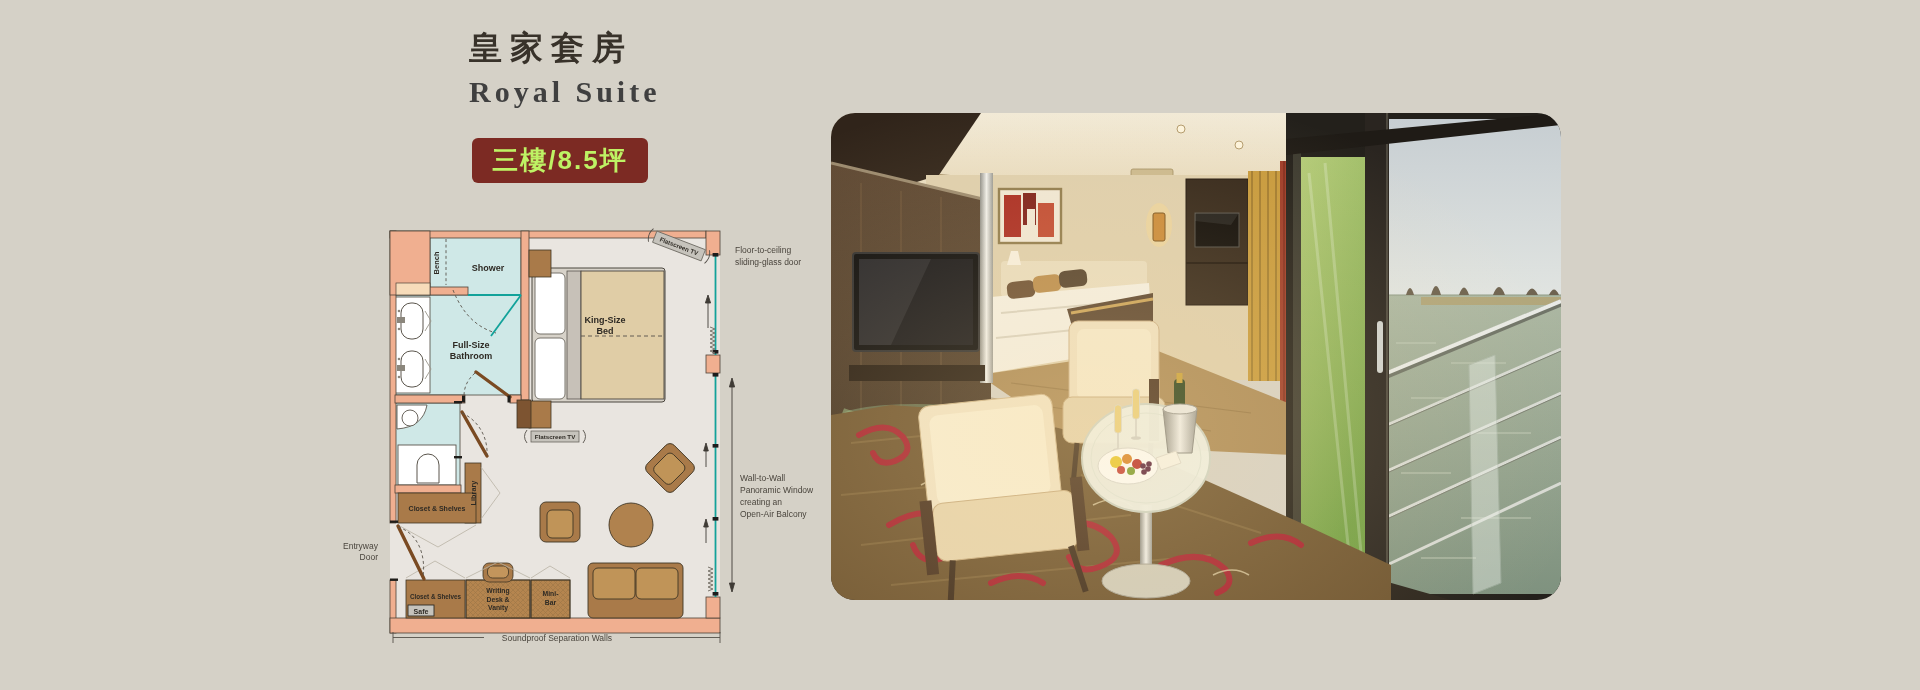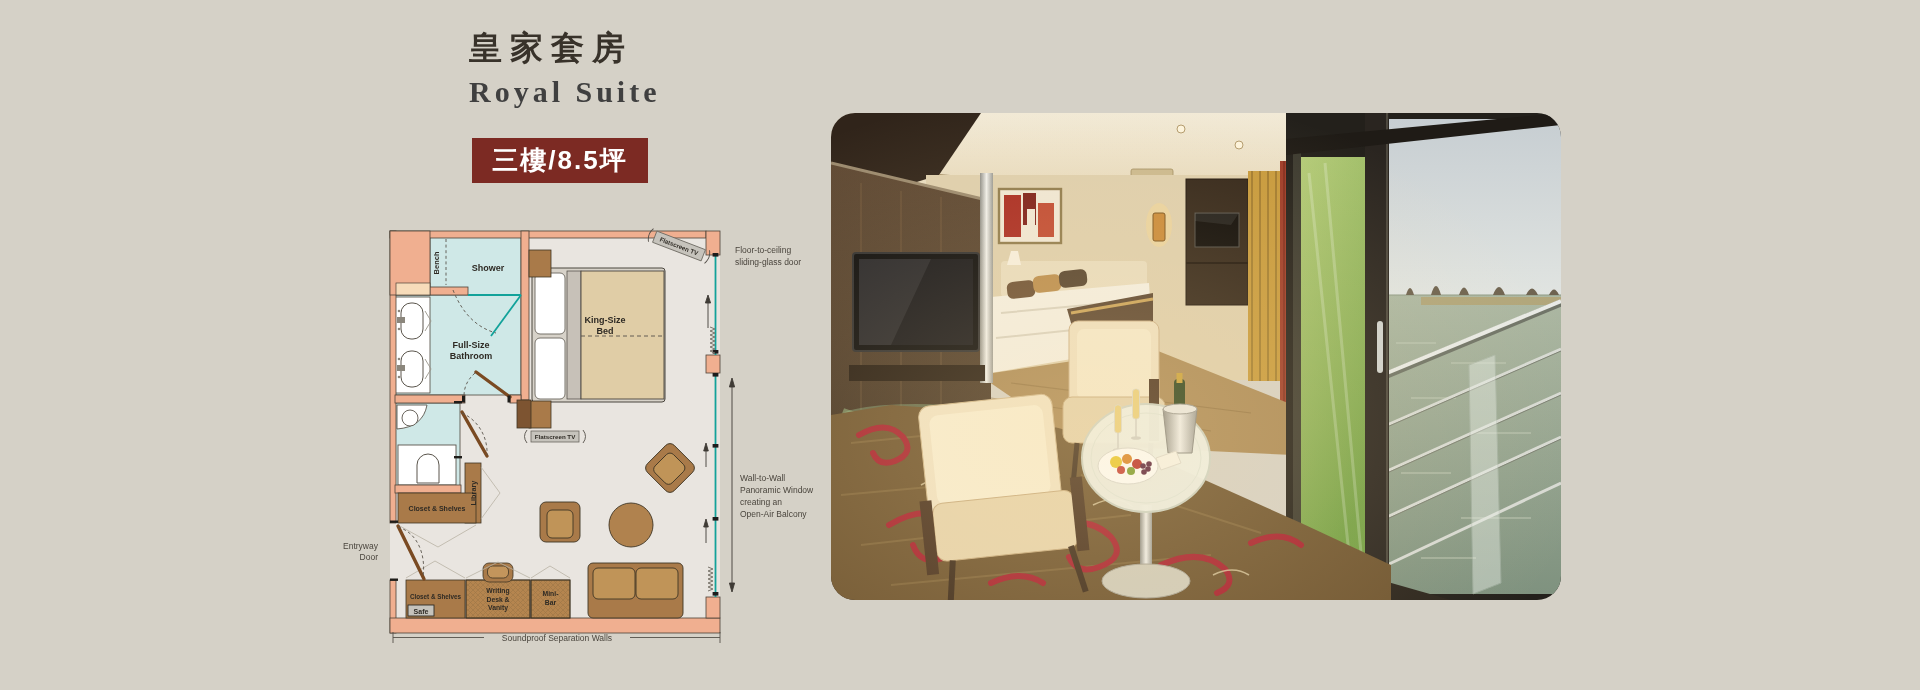--- a/index.html
+++ b/index.html
@@ -6,22 +6,22 @@
     background:#d5d1c7;font-family:"Liberation Sans",sans-serif;position:relative;}
   .stage{position:absolute;inset:0;width:1920px;height:690px;margin-left:8px;}
 
   
   .hdr{position:absolute;left:461px;top:30px;width:420px;}
   .title-zh{font-family:"Liberation Serif","DejaVu Serif",serif;font-weight:bold;
     font-size:33px;letter-spacing:8px;color:#38322a;line-height:1.1;}
   .title-en{font-family:"Liberation Serif","DejaVu Serif",serif;font-weight:bold;
     font-size:30px;letter-spacing:4px;color:#404040;margin-top:9px;}
   .badge{position:absolute;left:464px;top:138px;width:176px;height:45px;background:#7c2a23;
-    color:#ffffff;font-weight:bold;font-size:26px;letter-spacing:2px;
-    display:flex;align-items:center;justify-content:center;}
+    color:#bef264;font-weight:bold;font-size:26px;letter-spacing:2px;
+    display:flex;align-items:center;justify-content:center;border-radius:6px;}
 
   
   .plan{position:absolute;left:330px;top:215px;width:490px;height:440px;}
   .fp-label{font-family:"Liberation Sans",sans-serif;font-weight:bold;fill:#2e2a24;}
   .fp-note{font-family:"Liberation Sans",sans-serif;fill:#4a453d;}
   .fp-dash{stroke:#5a554c;stroke-width:0.9;stroke-dasharray:3,2.6;fill:none;}
   .fp-faint{stroke:#b9b2a5;stroke-width:0.8;fill:none;}
   .door{stroke:#7a4a22;stroke-width:3.4;stroke-linecap:round;}
   .jamb{fill:#1f1d1a;}
   .dim{stroke:#55504a;stroke-width:0.9;}

